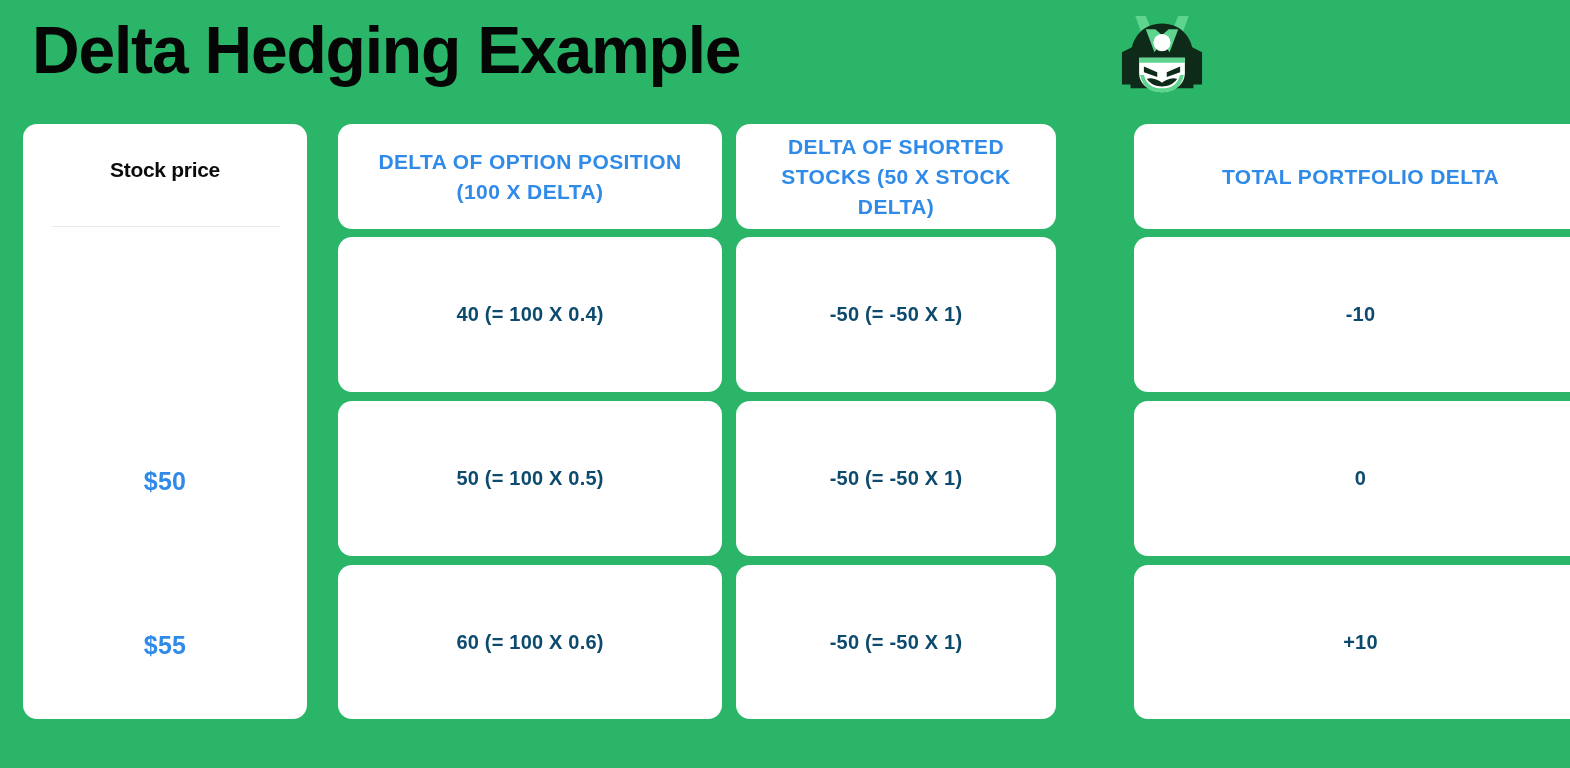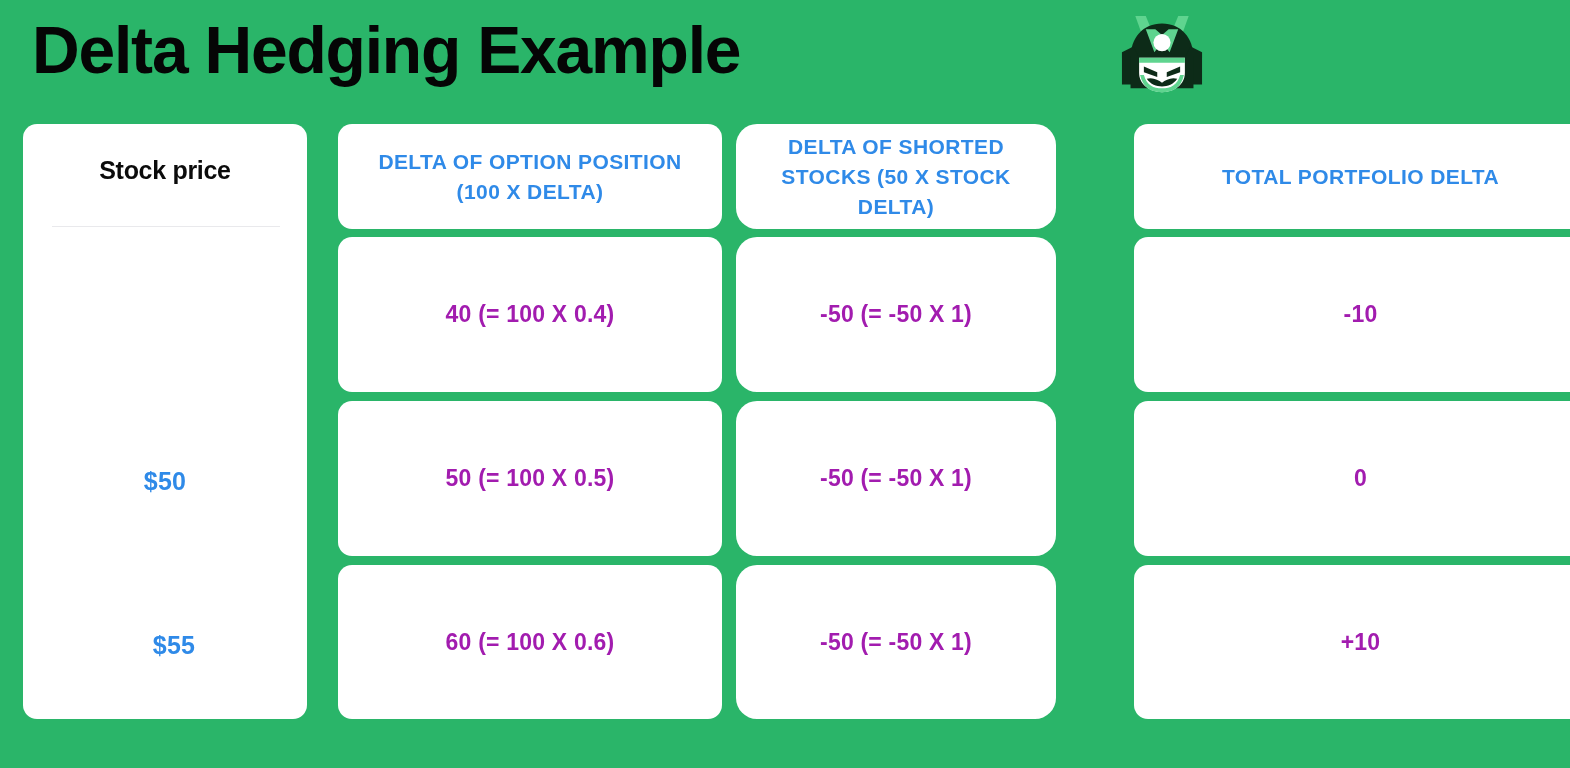--- a/index.html
+++ b/index.html
@@ -70,21 +70,21 @@
   }
   .stock-col-header {
     position: absolute;
     left: 0;
     top: 0;
     width: 284px;
     height: 92px;
     display: flex;
     align-items: center;
     justify-content: center;
-    font-size: 25px;
+    font-size: 21px;
     font-weight: 800;
     color: #0b0b0b;
     letter-spacing: -0.3px;
   }
   .stock-divider {
     position: absolute;
     left: 29px;
     top: 102px;
     width: 228px;
     height: 1px;
@@ -98,21 +98,21 @@
     display: flex;
     align-items: center;
     justify-content: center;
     font-size: 25px;
     font-weight: 800;
     color: #2f8ae8;
     letter-spacing: 0.2px;
   }
   .stock-cell.r0 { top: 166px; }
   .stock-cell.r1 { top: 337px; }
-  .stock-cell.r2 { top: 501px; padding-left: 9px; }
+  .stock-cell.r2 { top: 501px; }
 
   .data-grid {
     position: absolute;
     left: 315px;
     top: 0;
     width: 1181px;
     height: 595px;
     padding-left: 33px;
   }
   .cell {
@@ -120,42 +120,42 @@
     background: #ffffff;
     border-radius: 14px;
     box-sizing: border-box;
     display: flex;
     align-items: center;
     justify-content: center;
     text-align: center;
   }
   
   .c0 { left: 0px;   width: 384px; }
-  .c1 { left: 398px; width: 320px; border-radius: 21px; }
+  .c1 { left: 398px; width: 320px; }
   .c2 { left: 796px; width: 453px; }
 
   
   .hrow { top: 0px;   height: 105px; }
   .row0 { top: 113px; height: 155px; }
   .row1 { top: 277px; height: 155px; }
   .row2 { top: 441px; height: 154px; }
 
   .col-header-text {
     font-size: 21px;
     font-weight: 800;
     color: #2f8ae8;
     letter-spacing: 0.4px;
     line-height: 30px;
     text-transform: uppercase;
     padding: 0 22px;
   }
   .cell-value {
-    font-size: 23px;
-    font-weight: 800;
-    color: #a21caf;
+    font-size: 20px;
+    font-weight: 800;
+    color: #0c4a6e;
     letter-spacing: 0.2px;
   }
 </style>
 </head>
 <body>
 
 <div class="slide">
 
   <div class="header">
     <div class="page-title">Delta Hedging Example</div>

